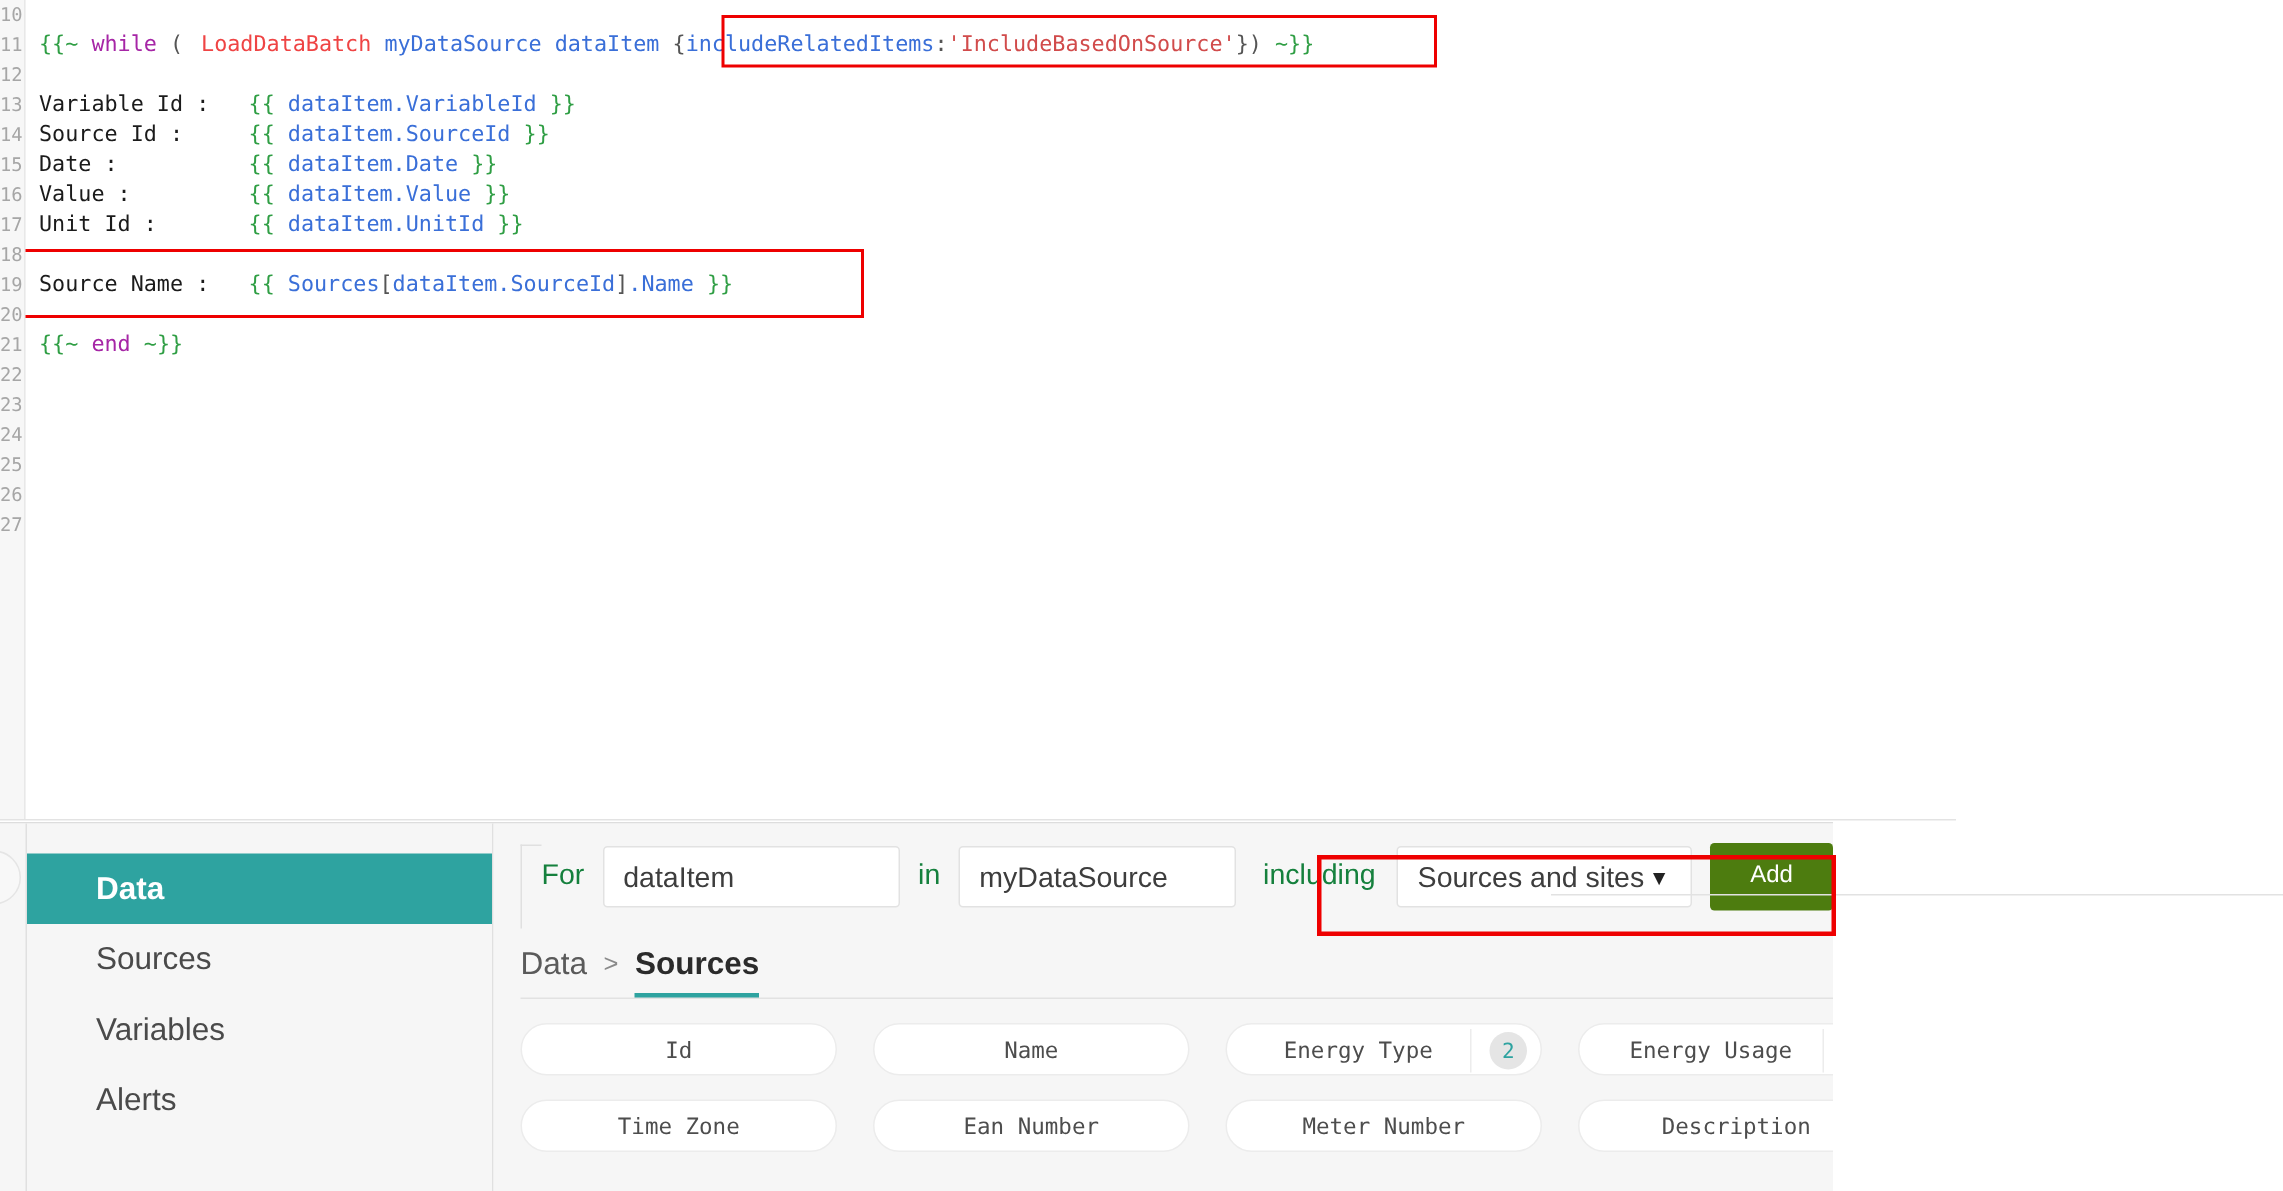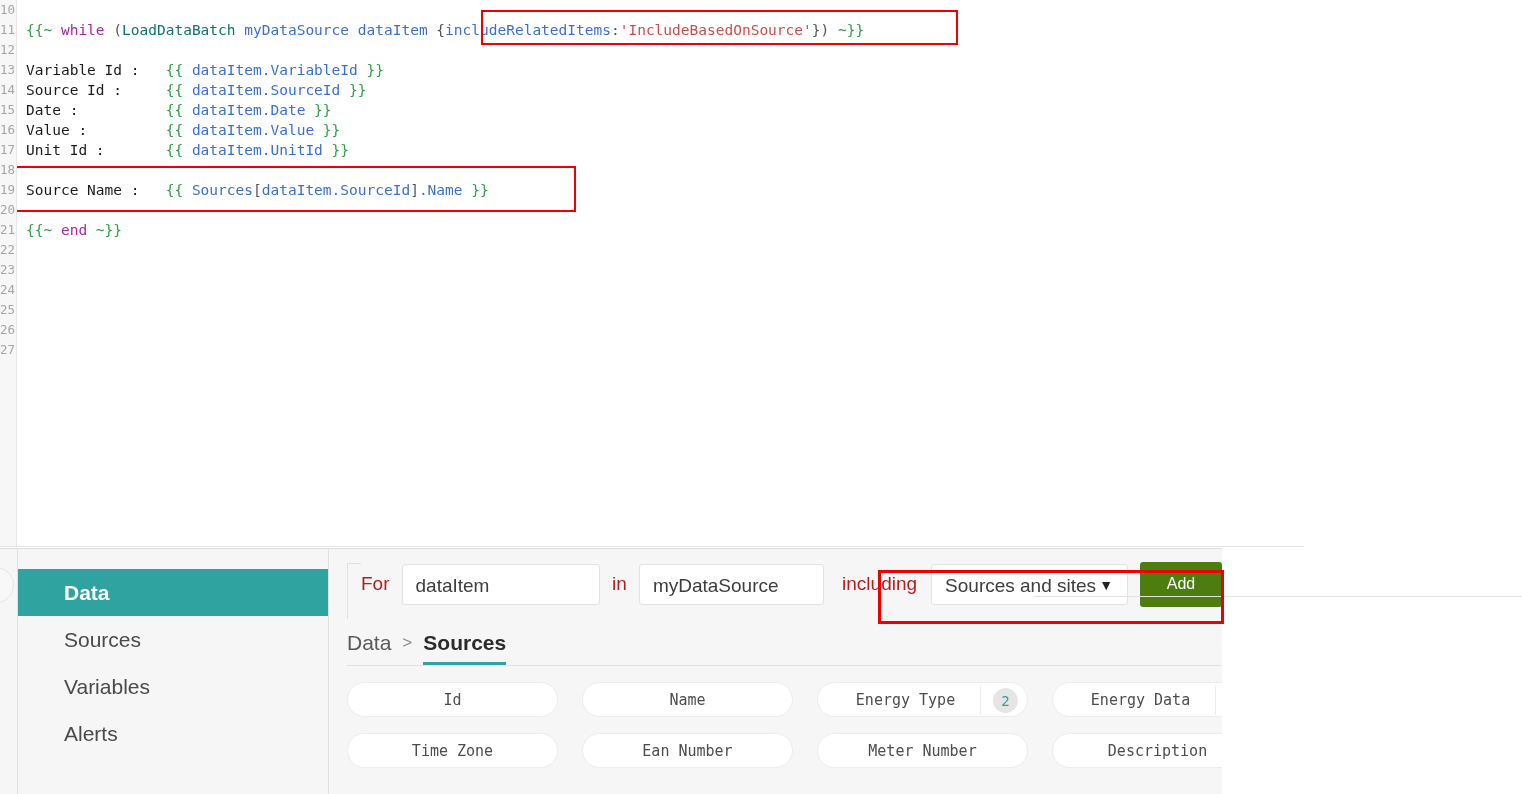--- a/index.html
+++ b/index.html
@@ -51,21 +51,21 @@
     height: 20px;
     line-height: 20px;
     font-family: "DejaVu Sans Mono", monospace;
     font-size: 14.5px;
     white-space: pre;
     color: #1b1b1b;
   }
   .t-green  { color: #2f9e44; }
   .t-purple { color: #a626a6; }
   .t-gray   { color: #555555; }
-  .t-teal   { color: #0f766e; }
+  .t-teal   { color: #ef4444; margin-left: 12px; }
   .t-blue   { color: #3a6fd8; }
   .t-red    { color: #d14b4b; }
   .t-plain  { color: #1b1b1b; }
 
   
   .redbox { position: absolute; border: 2px solid #ee0000; pointer-events: none; }
   #redbox-include { left: 464px; top: 10px; width: 477px; height: 35px; }
   #redbox-sourcename { left: -4px; top: 166px; width: 563px; height: 46px; }
 
   
@@ -123,21 +123,21 @@
   
   .qrow {
     display: flex;
     align-items: center;
     height: 70px;
     padding-left: 18px;
     gap: 0;
   }
   .qlabel {
     font-size: 19px;
-    color: #b91c1c;
+    color: #15803d;
     padding: 0 12px 0 0;
     white-space: nowrap;
     text-align: center;
   }
   .qlabel.in { padding: 0 12px; }
   .qlabel.including { padding: 0 14px 0 18px; font-size: 19px; }
   .qinput {
     height: 41px;
     line-height: 41px;
     background: #ffffff;
@@ -359,21 +359,21 @@
             </div>
             <div class="pill">
               <span class="pill-label">Name</span>
             </div>
             <div class="pill has-badge">
               <span class="pill-label">Energy Type</span>
               <span class="sep"></span>
               <span class="badge">2</span>
             </div>
             <div class="pill has-badge">
-              <span class="pill-label">Energy Data</span>
+              <span class="pill-label">Energy Usage</span>
               <span class="sep"></span>
               <span class="badge">2</span>
             </div>
             <div class="pill has-badge">
               <span class="pill-label">Type</span>
               <span class="sep"></span>
               <span class="badge">2</span>
             </div>
           </div>
         <div class="pill-row" id="pill-row-2">

